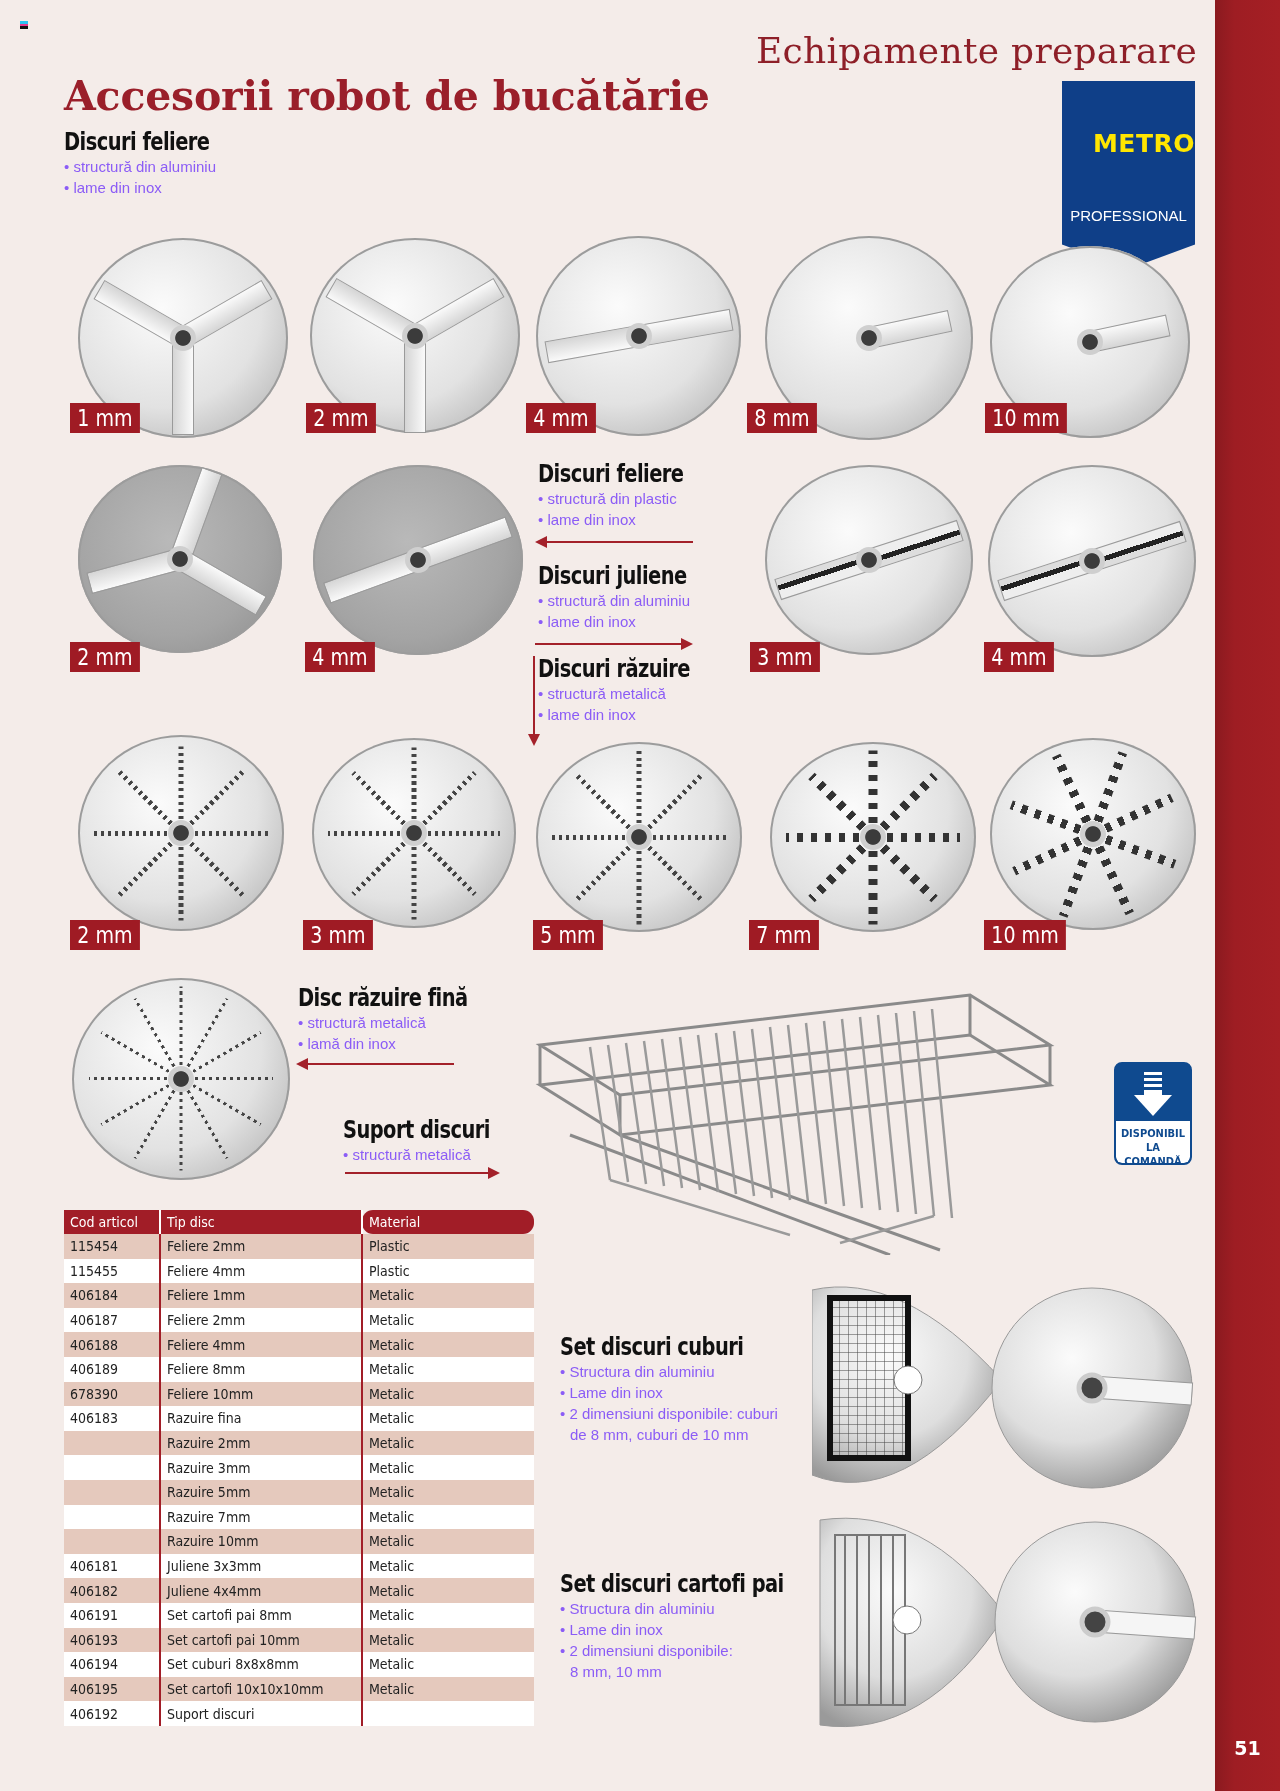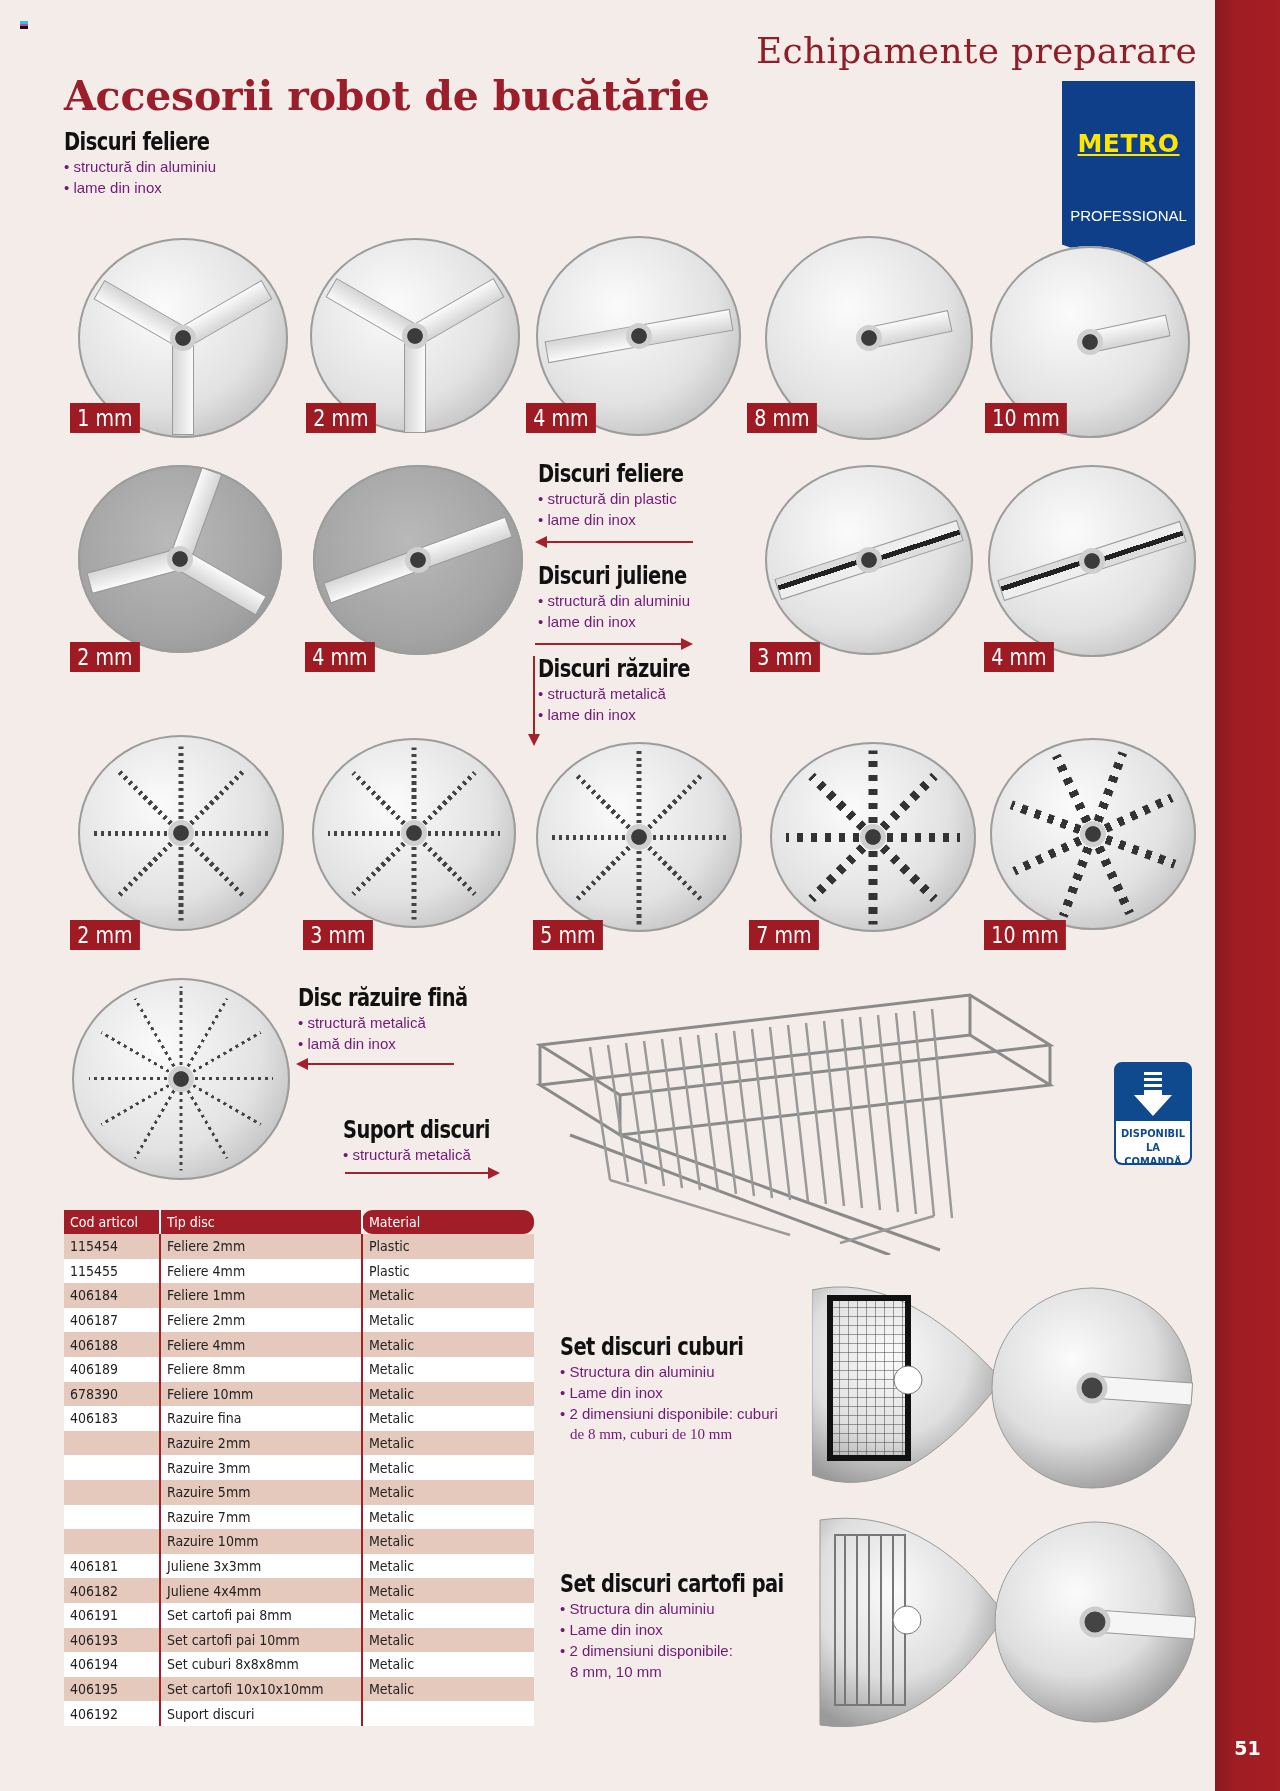--- a/index.html
+++ b/index.html
@@ -34,37 +34,36 @@
     color: #9a1f2a; font-size: 41px; font-family: "DejaVu Serif", serif; font-weight: bold;
     letter-spacing: -0.2px;
   }
   .metro-logo {
     position: absolute; left: 1062px; top: 81px; width: 133px; height: 188px;
     background: #0f3f88;
     clip-path: polygon(0 0, 100% 0, 100% 87%, 50% 100%, 0 87%);
     box-shadow: 0 0 0 1px #d6d6d6;
   }
   .metro-logo .metro-word {
-    position: absolute; top: 48px; width: 100%; text-align: center;
+    position: absolute; top: 48px; width: 100%; text-align: right;
     color: #ffe600; font-weight: bold; font-size: 25px; font-family: "DejaVu Sans", sans-serif;
     letter-spacing: 0.5px;
-    text-decoration: underline;
   }
   .metro-logo .metro-pro {
     position: absolute; top: 126px; width: 100%; text-align: center;
     color: #fff; font-size: 15px;
   }
   .block-head { position: absolute; }
   .block-head h2 {
     font-size: 24px; font-weight: bold; color: #111;
     font-family: "DejaVu Sans Condensed", "DejaVu Sans", sans-serif;
     letter-spacing: -0.6px; line-height: 28px; transform: scaleX(0.9); transform-origin: left;
   }
   .block-head .bullet {
-    font-size: 15px; color: #701a75; line-height: 21px;
+    font-size: 15px; color: #8b5cf6; line-height: 21px;
   }
   .disc {
     position: absolute; border-radius: 50%;
     background: radial-gradient(circle at 40% 35%, #fbfbfb 0%, #e2e2e2 55%, #b7b7b7 88%, #8d8d8d 100%);
     box-shadow: inset 0 0 0 2px #9c9c9c;
   }
   .disc.grey {
     background: radial-gradient(circle at 45% 40%, #b9b9b9 0%, #a4a4a4 60%, #8a8a8a 100%);
   }
   .disc .hub {
@@ -474,21 +473,21 @@
         <td></td>
       </tr>
     </tbody>
 </table>
 
 <div class="block-head" style="left:560px;top:1333px;">
   <h2>Set discuri cuburi</h2>
   <div class="bullet">• Structura din aluminiu</div>
   <div class="bullet">• Lame din inox</div>
   <div class="bullet">• 2 dimensiuni disponibile: cuburi</div>
-  <div class="bullet" style="padding-left:10px;font-family:Liberation Serif, serif;">  de 8 mm, cuburi de 10 mm</div>
+  <div class="bullet" style="padding-left:10px;">  de 8 mm, cuburi de 10 mm</div>
 </div>
 <svg class="set-img" style="left:812px;top:1280px;" width="385" height="220" viewBox="0 0 385 220">
   <defs>
     <radialGradient id="mg" cx="40%" cy="35%" r="70%">
         <stop offset="0" stop-color="#fbfbfb"></stop>
         <stop offset="0.6" stop-color="#dedede"></stop>
         <stop offset="1" stop-color="#9a9a9a"></stop>
       </radialGradient>
     <pattern id="grid" width="9" height="9" patternUnits="userSpaceOnUse">
         <path d="M9 0 L0 0 0 9" fill="none" stroke="#444" stroke-width="1"></path>

